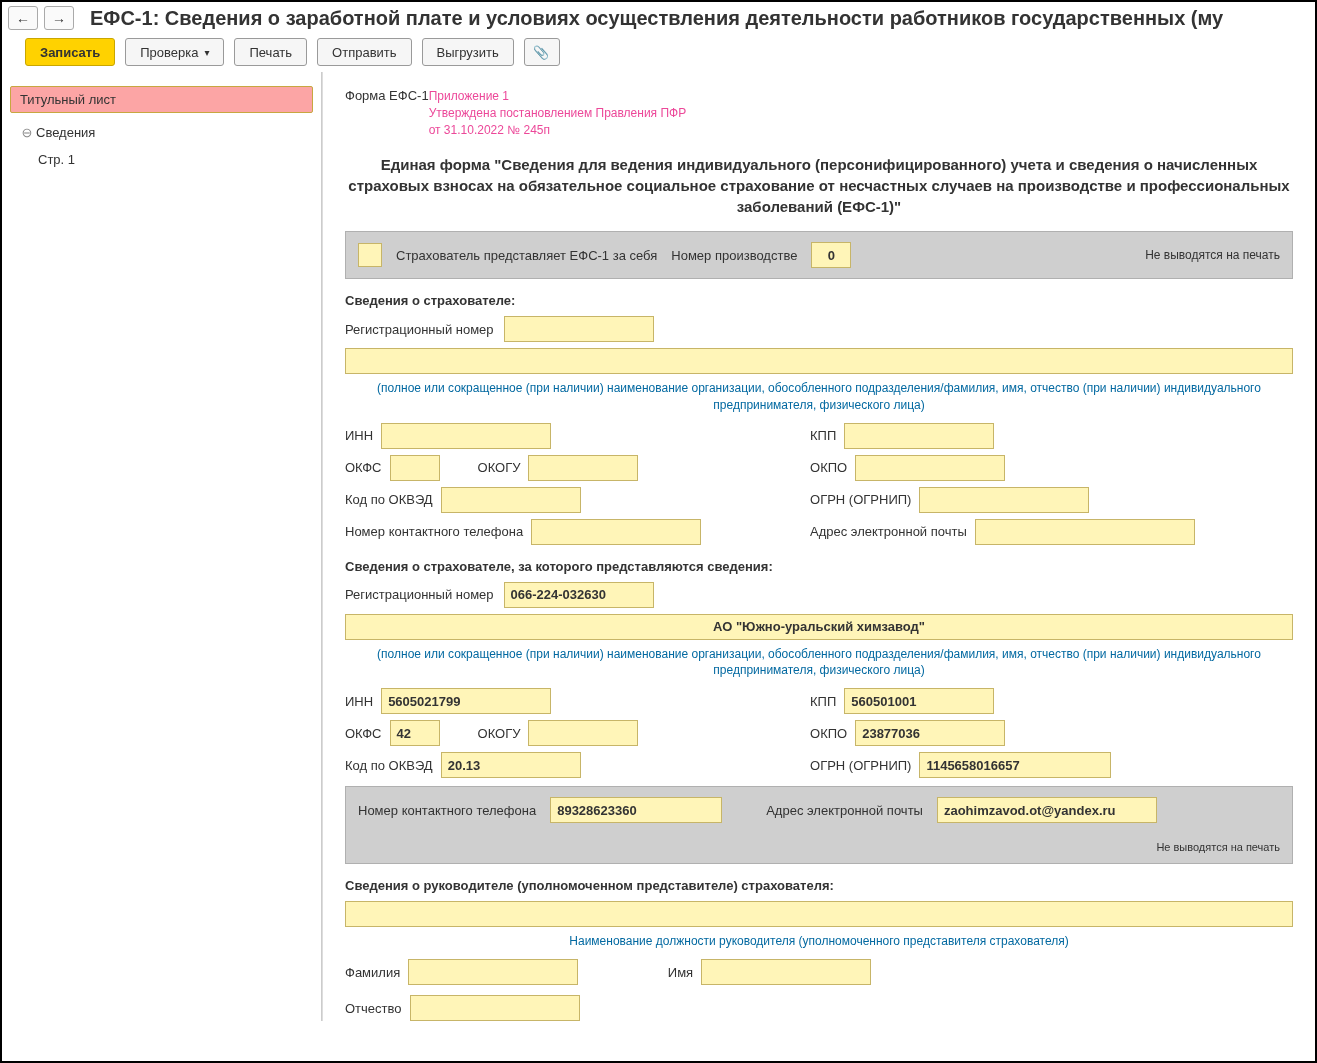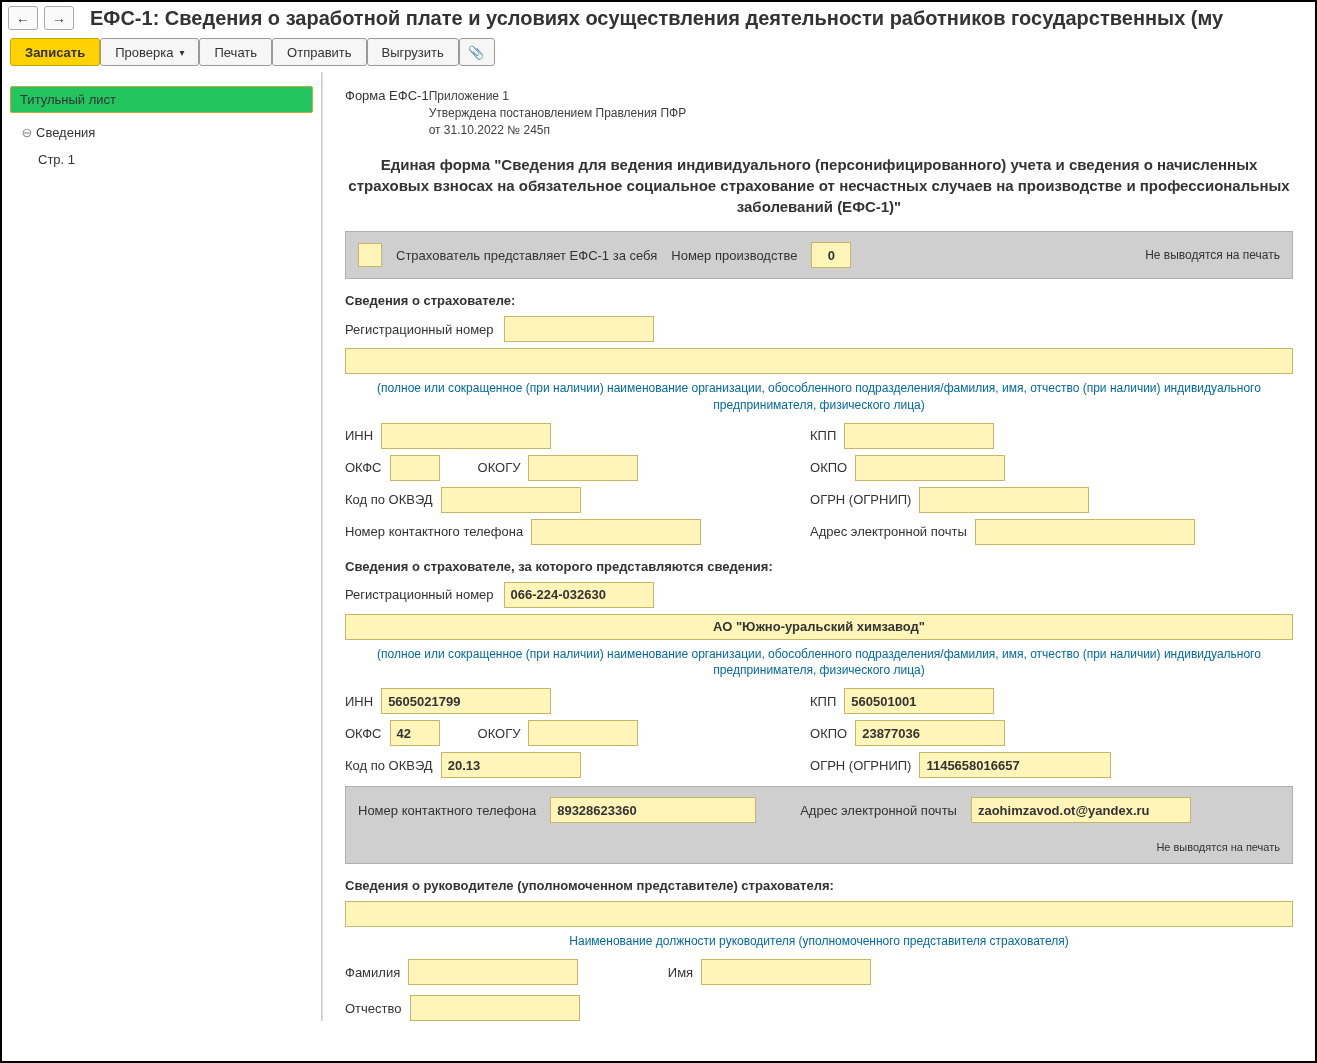--- a/index.html
+++ b/index.html
@@ -5,43 +5,43 @@
   * { box-sizing: border-box; }
   html, body { margin: 0; padding: 0; font-family: Arial, sans-serif; font-size: 13px; color: #333; background: #fff; }
   .app { width: 1317px; height: 1063px; border: 2px solid #000; position: relative; overflow: hidden; background: #fff; }
 
   
   .titlebar { display: flex; align-items: center; padding: 4px 6px 2px; gap: 6px; }
   .nav-btn { width: 30px; height: 24px; border: 1px solid #aaa; border-radius: 3px; background: #fafafa; display: inline-flex; align-items: center; justify-content: center; cursor: pointer; font-size: 14px; line-height: 1; }
   .window-title { font-size: 20px; font-weight: 700; margin-left: 10px; white-space: nowrap; overflow: hidden; }
 
   
-  .toolbar { display: flex; align-items: center; padding: 6px 8px; }
+  .toolbar { display: flex; align-items: center; padding: 6px 23px; gap: 10px; }
   .btn { display: inline-flex; align-items: center; height: 28px; padding: 0 14px; border: 1px solid #9a9a9a; border-radius: 3px; background: #f6f6f6; cursor: pointer; font-size: 13px; }
   .btn.primary { background: #ffd200; border-color: #c9a600; font-weight: 700; }
   .btn .caret { margin-left: 6px; font-size: 10px; }
   .btn.icon-only { width: 36px; padding: 0; justify-content: center; }
 
   
   .statusbar { background: #efefef; padding: 6px 10px; font-size: 13px; border-top: 1px solid #ddd; border-bottom: 1px solid #ddd; }
   .statusbar span { text-decoration: underline dotted; cursor: pointer; }
 
   
   .body { display: flex; height: calc(100% - 110px); }
   .sidebar { width: 320px; border-right: 1px solid #ccc; padding: 8px; background: #fff; }
   .sidebar .tree-item { padding: 6px 10px; font-size: 13px; cursor: pointer; border-radius: 2px; display: flex; align-items: center; }
-  .sidebar .tree-item.selected { background: #22c55e; border: 1px solid #c7a740; padding: 5px 9px; margin: 6px 0; }
+  .sidebar .tree-item.selected { background: #fca5a5; border: 1px solid #c7a740; padding: 5px 9px; margin: 6px 0; }
   .sidebar .child { padding-left: 28px; }
   .sidebar .exp { display: inline-block; width: 14px; text-align: center; color: #888; margin-right: 2px; }
 
   .content { flex: 1; overflow-y: auto; border-left: 1px solid #ddd; background: #fff; }
   .sheet { padding: 16px 22px 30px; }
 
   .header-row { display: flex; justify-content: flex-start; margin-bottom: 16px; }
-  .header-right { font-size: 12px; color: #404040; line-height: 1.4; }
+  .header-right { font-size: 12px; color: #ec4899; line-height: 1.4; }
   .form-title { font-size: 15px; font-weight: 700; text-align: center; margin: 8px 0 14px; line-height: 1.4; }
 
   .panel { border: 1px solid #b0b0b0; background: #cfcfcf; padding: 10px 12px; display: flex; align-items: center; gap: 14px; flex-wrap: wrap; }
   .panel .right-note { margin-left: auto; font-size: 12px; }
 
   .chk-box { width: 24px; height: 24px; background: #fff5b8; border: 1px solid #c7b568; display: inline-block; cursor: pointer; }
 
   .sect-title { font-weight: 700; margin: 14px 0 8px; font-size: 13px; }
 
   .row { display: flex; align-items: center; gap: 10px; margin: 6px 0; flex-wrap: wrap; }
@@ -205,21 +205,21 @@
             <span class="field" style="width:140px">20.13</span>
           </div>
           <div class="col">
             <span class="lbl">ОГРН (ОГРНИП)</span>
             <span class="field" style="width:192px">1145658016657</span>
           </div>
         </div>
 
         <div class="panel" style="margin-top:8px">
           <span class="lbl">Номер контактного телефона</span>
-          <span class="field" style="width:206px">89328623360</span>
+          <span class="field" style="width:172px">89328623360</span>
           <span class="lbl" style="margin-left:30px">Адрес электронной почты</span>
           <span class="field" style="width:220px">zaohimzavod.ot@yandex.ru</span>
           <span class="no-print-note">Не выводятся на печать</span>
         </div>
 
         <div class="sect-title">Сведения о руководителе (уполномоченном представителе) страхователя:</div>
         <div class="row">
           <span class="field full"></span>
         </div>
         <div class="hint">Наименование должности руководителя (уполномоченного представителя страхователя)</div>

